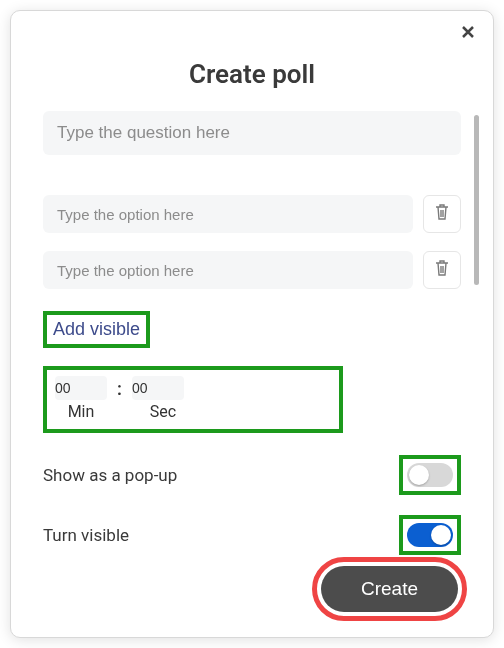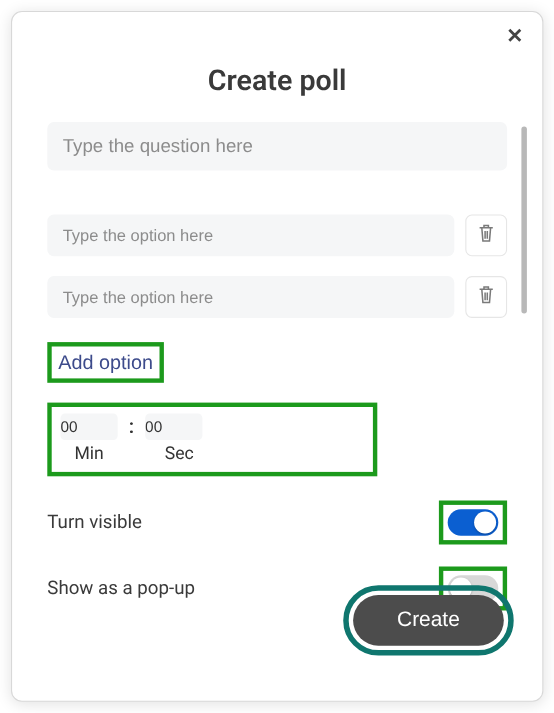--- a/index.html
+++ b/index.html
@@ -175,26 +175,26 @@
     width: 20px;
     height: 20px;
     background: #fff;
     border-radius: 50%;
     top: 2px;
     box-shadow: 0 1px 2px rgba(0,0,0,0.25);
   }
   .toggle.on .knob { right: 2px; }
   .toggle.off .knob { left: 2px; }
   .create-wrap {
-    border: 5px solid #0f766e;
+    border: 5px solid #ef4444;
     border-radius: 34px;
     padding: 4px;
     position: absolute;
     right: 26px;
-    bottom: 41px;
+    bottom: 16px;
   }
   .create-btn {
     background: #4c4c4c;
     color: #fff;
     font-size: 19px;
     border: none;
     border-radius: 24px;
     padding: 12px 40px;
     cursor: pointer;
   }
@@ -235,52 +235,52 @@
       <div class="del-btn">
         <span>
           <svg viewBox="0 0 16 18">
               <path d="M2 4h12M6 4V2h4v2M4 4l1 12h6l1-12M7 7v7M9 7v7"></path>
             </svg>
         </span>
       </div>
     </div>
 
     <div class="add-option-wrap">
-      <button class="add-option">Add option</button>
+      <button class="add-option">Add visible</button>
     </div>
 
     <div class="remind-box">
       <div class="time-row">
         <input class="time-input" type="text" value="00" style="">
         <span class="time-colon">:</span>
         <input class="time-input" type="text" value="00" style="">
       </div>
       <div class="time-labels">
         <span class="time-label">Min</span>
         <span class="time-label spacer"></span>
         <span class="time-label">Sec</span>
+      </div>
+    </div>
+
+    <div class="toggle-row">
+      <span class="toggle-label">Show as a pop-up</span>
+      <div class="toggle-box">
+        <div class="toggle off">
+          <div class="knob"></div>
+        </div>
       </div>
     </div>
 
     <div class="toggle-row">
       <span class="toggle-label">Turn visible</span>
       <div class="toggle-box">
         <div class="toggle on">
           <div class="knob"></div>
         </div>
       </div>
     </div>
 
-    <div class="toggle-row">
-      <span class="toggle-label">Show as a pop-up</span>
-      <div class="toggle-box">
-        <div class="toggle off">
-          <div class="knob"></div>
-        </div>
-      </div>
-    </div>
-
   </div>
 
   <div class="create-wrap">
     <button class="create-btn">Create</button>
   </div>
 </div>
 
 </body></html>

